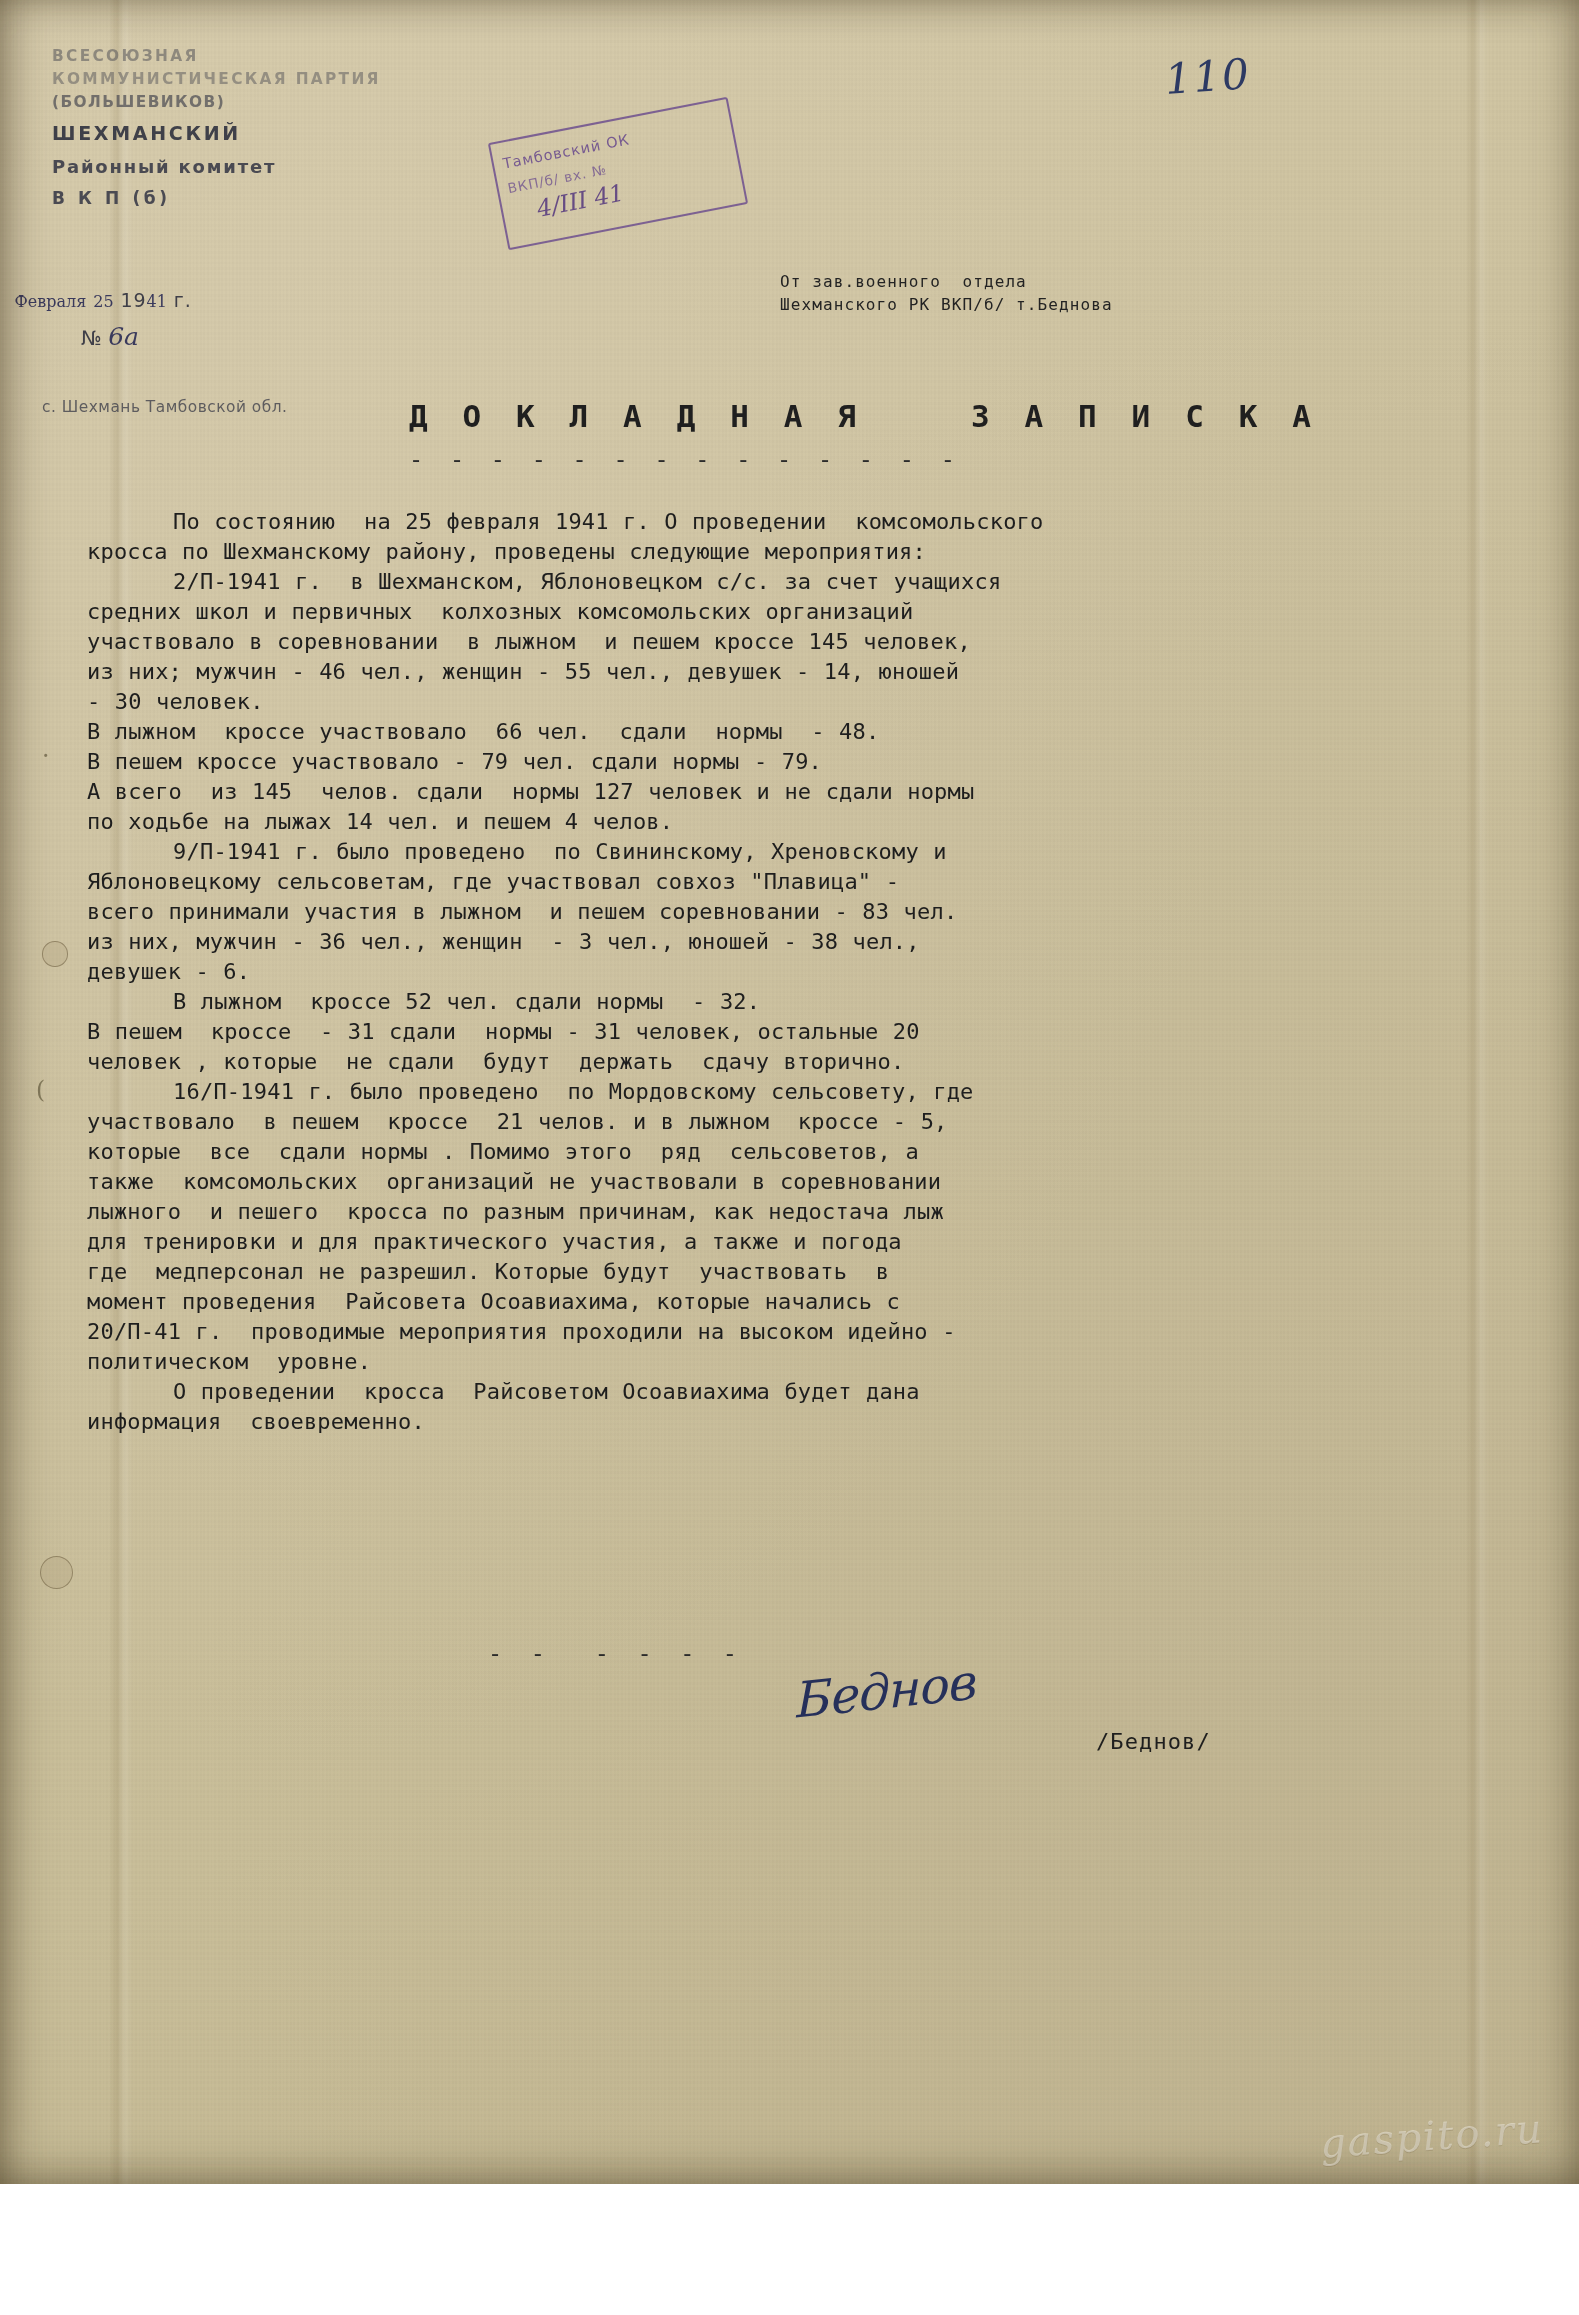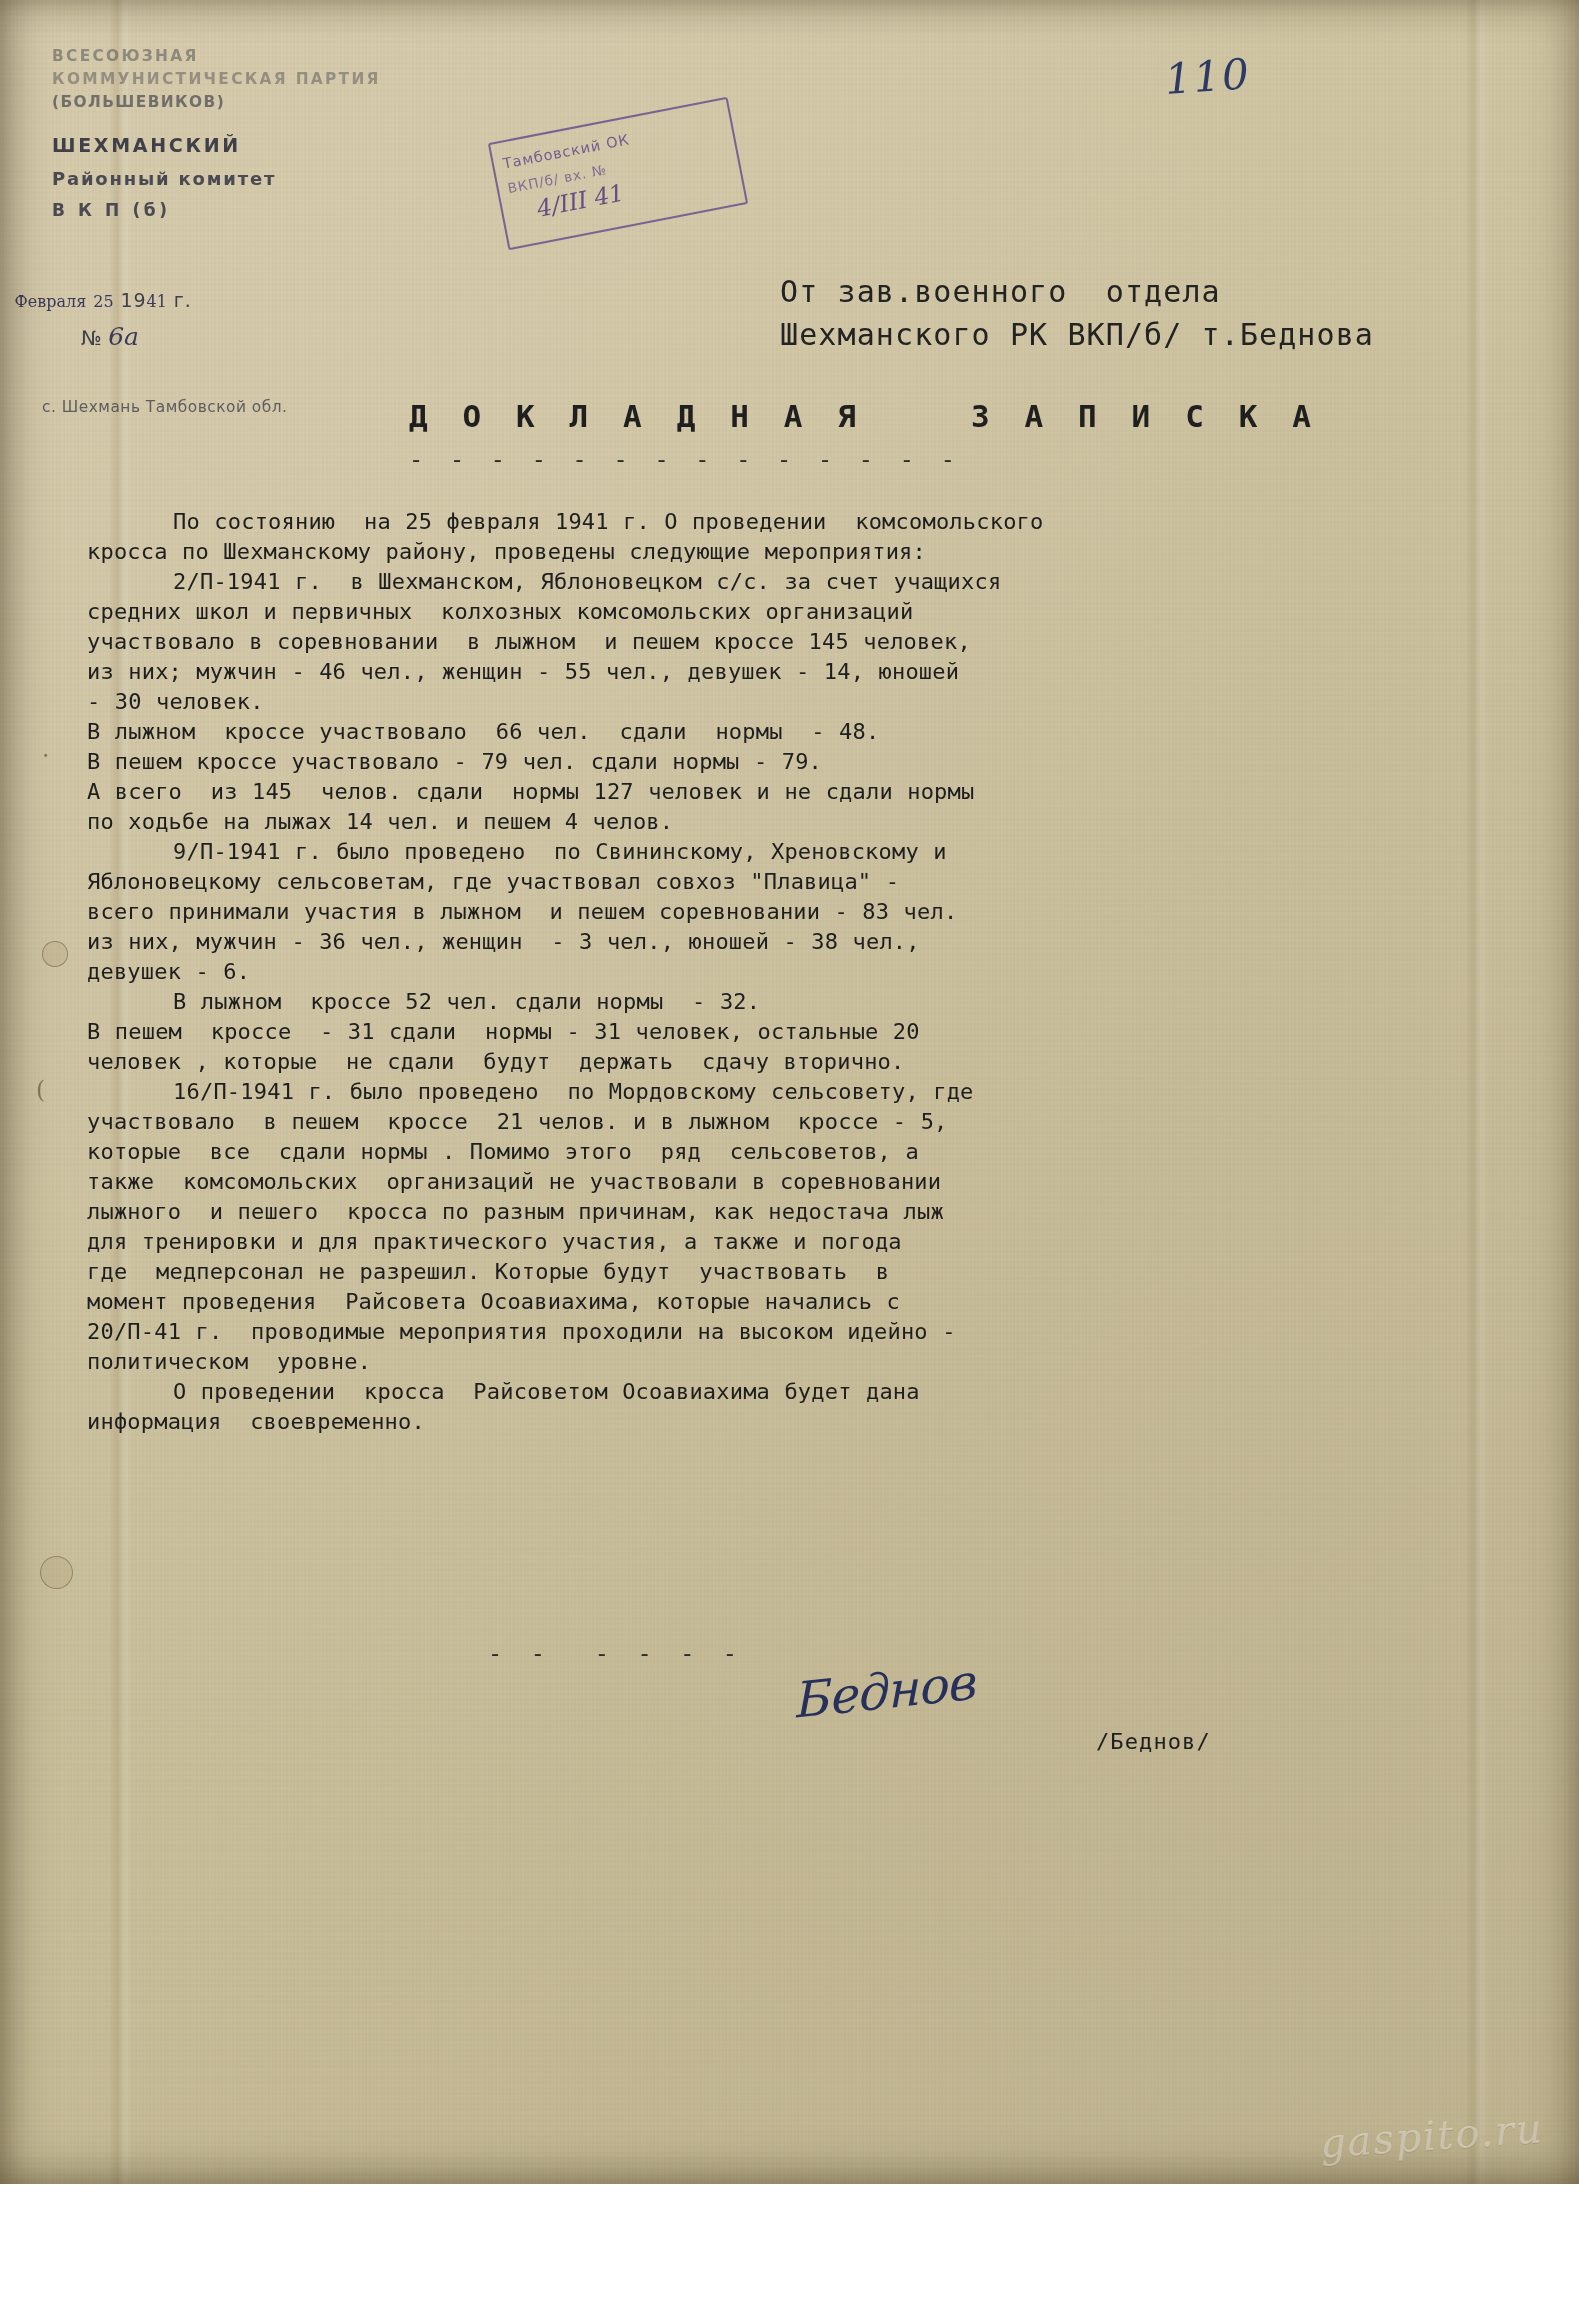--- a/index.html
+++ b/index.html
@@ -60,21 +60,21 @@
     font-family: "DejaVu Sans", sans-serif;
     font-weight: bold;
     letter-spacing: 1.8px;
     color: #4a4a52;
     font-size: 17px;
     white-space: nowrap;
   }
   .lh-1 { font-size: 15.4px; letter-spacing: 2.3px; opacity: 0.5; filter: blur(0.5px); }
   .lh-2 { font-size: 15.4px; letter-spacing: 2.3px; opacity: 0.45; filter: blur(0.7px); }
   .lh-3 { font-size: 15.4px; letter-spacing: 1.4px; opacity: 0.7; }
-  .lh-big { font-size: 19px; letter-spacing: 2.7px; margin-top: 17px; color: #3f4049; }
+  .lh-big { font-size: 19px; letter-spacing: 2.7px; margin-top: 5px; color: #3f4049; }
   .lh-mid { font-size: 18px; letter-spacing: 1.8px; margin-top: 5.4px; color: #4a4a52; }
   .lh-small { font-size: 17px; letter-spacing: 3.6px; margin-top: 5.4px; color: #4a4a52; }
 
   .date-row {
     position: absolute;
     left: 14.5px;
     top: 289px;
     width: 416px;
     font-family: "DejaVu Sans", sans-serif;
     font-size: 19px;
@@ -179,21 +179,21 @@
     font-size: 22.6px;
     letter-spacing: 1.1px;
     line-height: 1.42;
     color: #232323;
     white-space: pre;
   }
   .from-block {
     position: absolute;
     left: 780px;
     top: 271px;
-    font-size: 30px;
+    font-size: 16px;
     letter-spacing: 1.1px;
     line-height: 1.42;
     color: #232323;
     white-space: pre;
   }
 
   
   .title {
     position: absolute;
     left: 409px;

